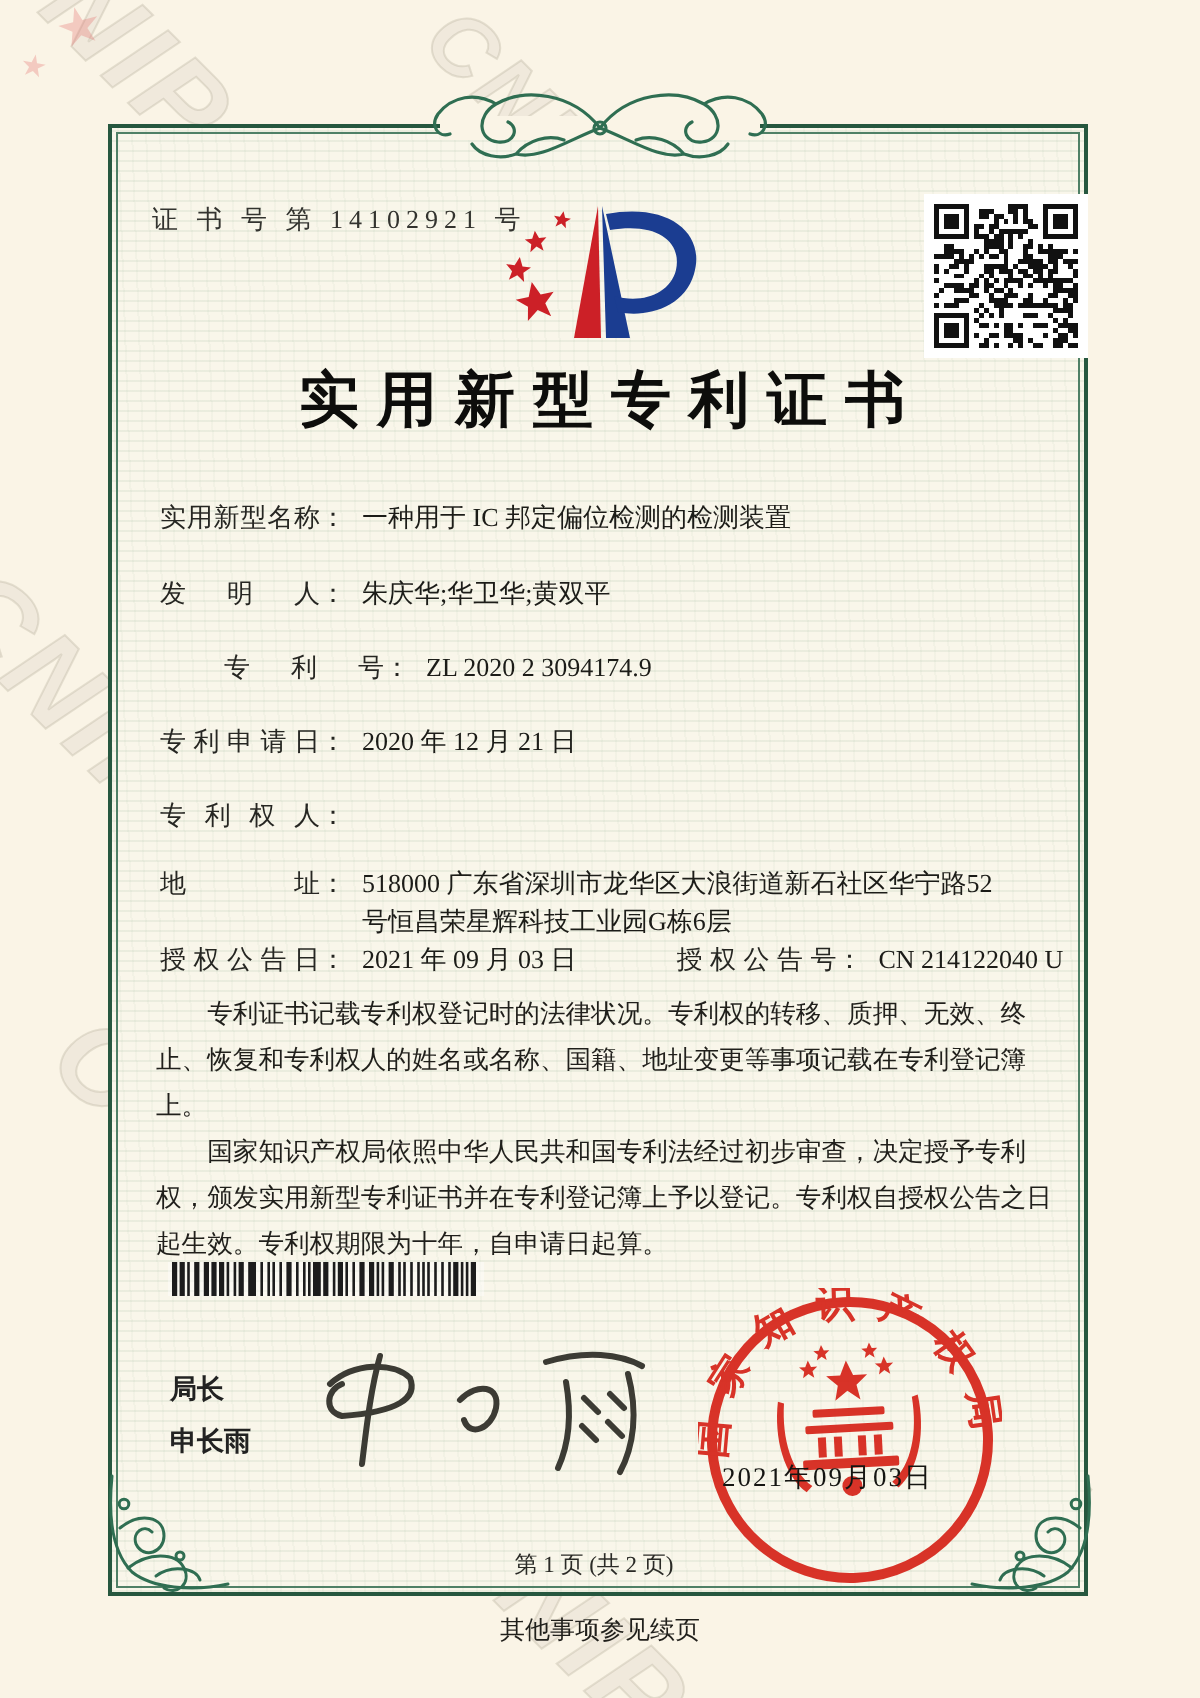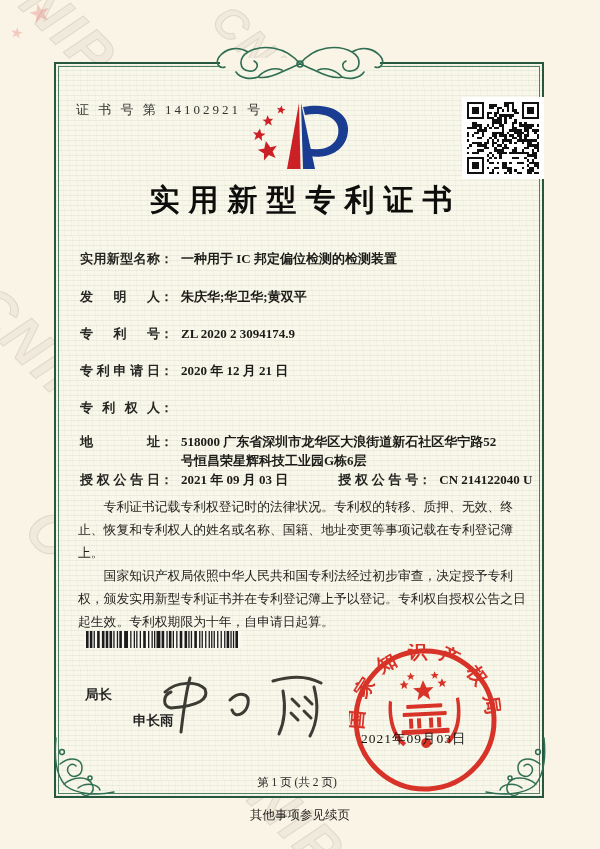--- a/index.html
+++ b/index.html
@@ -29,32 +29,32 @@
   .frame::before{content:"";position:absolute;inset:2px;border:1px solid #4f8066;}
   .content{position:absolute;inset:0;z-index:2;}
   
   .cert-no{position:absolute;left:76px;top:101px;font-size:13px;letter-spacing:3px;color:#33332f;text-align:right;}
   .logo{position:absolute;left:237px;top:99px;}
   .qr-wrap{position:absolute;left:462px;top:97px;width:82px;height:82px;background:#fff;
            display:flex;align-items:center;justify-content:center;}
   .title{position:absolute;left:54px;top:180px;width:486px;text-align:center;
          font-size:30px;font-weight:bold;letter-spacing:9px;padding-left:17px;box-sizing:border-box;color:#0d0d0b;}
   
-  .row{position:absolute;left:80px;display:flex;font-size:13px;line-height:1.45;font-weight:bold;}
+  .row{position:absolute;left:80px;display:flex;font-size:13px;line-height:1.45;}
   .row .lbl{display:inline-block;width:80px;text-align:justify;text-align-last:justify;flex:none;color:#262622;}
   .row .colon{flex:none;margin-right:8px;color:#262622;}
   .row .val{color:#1c1c18;}
   .grant-group{display:flex;}
   
   .paras{position:absolute;left:78px;top:496px;width:448px;font-size:12.8px;line-height:1.8;color:#201f1b;}
   .paras p{margin:0;text-indent:2em;}
   
   .barcode{position:absolute;left:84px;top:631px;}
   .officer-title{position:absolute;left:85px;top:686px;font:bold 13.5px "Liberation Sans",sans-serif;color:#222;}
-  .officer-name{position:absolute;left:85px;top:712px;font:bold 13.5px "Liberation Sans",sans-serif;color:#222;margin-left:48px;}
+  .officer-name{position:absolute;left:85px;top:712px;font:bold 13.5px "Liberation Sans",sans-serif;color:#222;}
   .signature{position:absolute;left:135px;top:666px;z-index:3;}
   .seal{position:absolute;left:349px;top:644px;z-index:3;opacity:0.93;}
   .seal-date{position:absolute;left:361px;top:730px;z-index:4;font-size:13.5px;letter-spacing:1px;color:#151512;}
   .page-info{position:absolute;left:54px;top:775px;width:486px;text-align:center;font-size:11.5px;color:#2a2a26;}
   .note{position:absolute;left:0;top:807px;width:600px;text-align:center;font-size:12.5px;color:#201f1b;}
   .ornament{position:absolute;z-index:3;pointer-events:none;}
 </style>
 </head>
 <body>
 
@@ -442,21 +442,21 @@
     <div class="row" style="top:250px;">
       <span class="lbl">实用新型名称</span>
         <span class="colon">：</span>
       <span class="val">一种用于 IC 邦定偏位检测的检测装置</span>
     </div>
     <div class="row" style="top:288px;">
       <span class="lbl">发明人</span>
         <span class="colon">：</span>
       <span class="val">朱庆华;华卫华;黄双平</span>
     </div>
-    <div class="row" style="top:325px;">
+    <div class="row" style="top:325px;margin-left:32px;">
       <span class="lbl">专利号</span>
         <span class="colon">：</span>
       <span class="val">ZL 2020 2 3094174.9</span>
     </div>
     <div class="row" style="top:362px;">
       <span class="lbl">专利申请日</span>
         <span class="colon">：</span>
       <span class="val">2020 年 12 月 21 日</span>
     </div>
     <div class="row" style="top:399px;">

